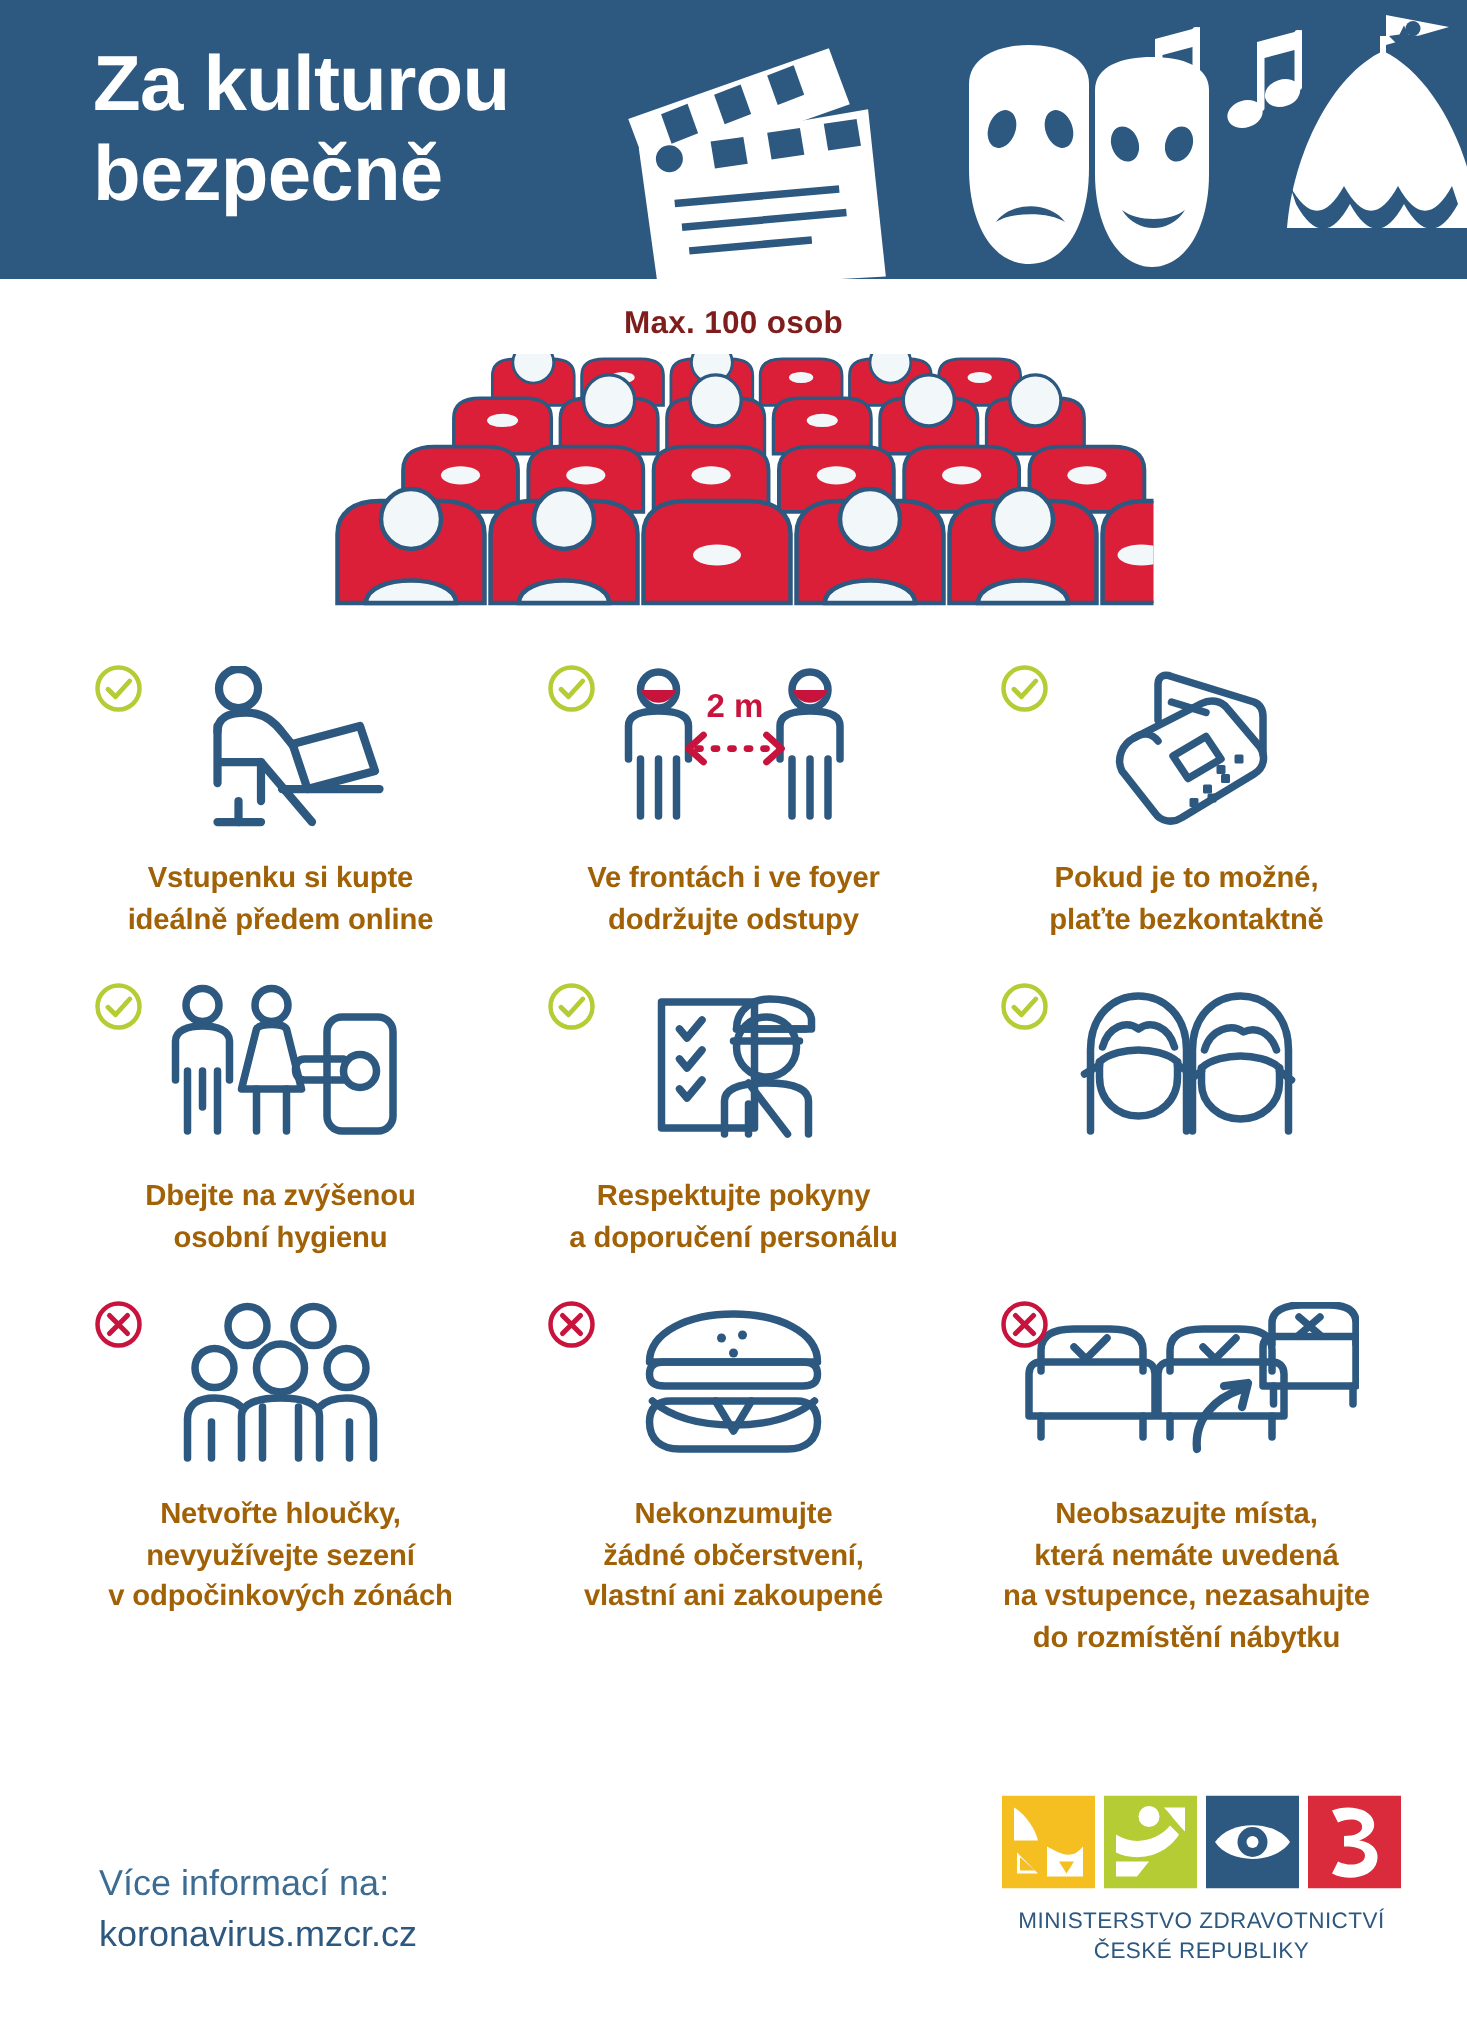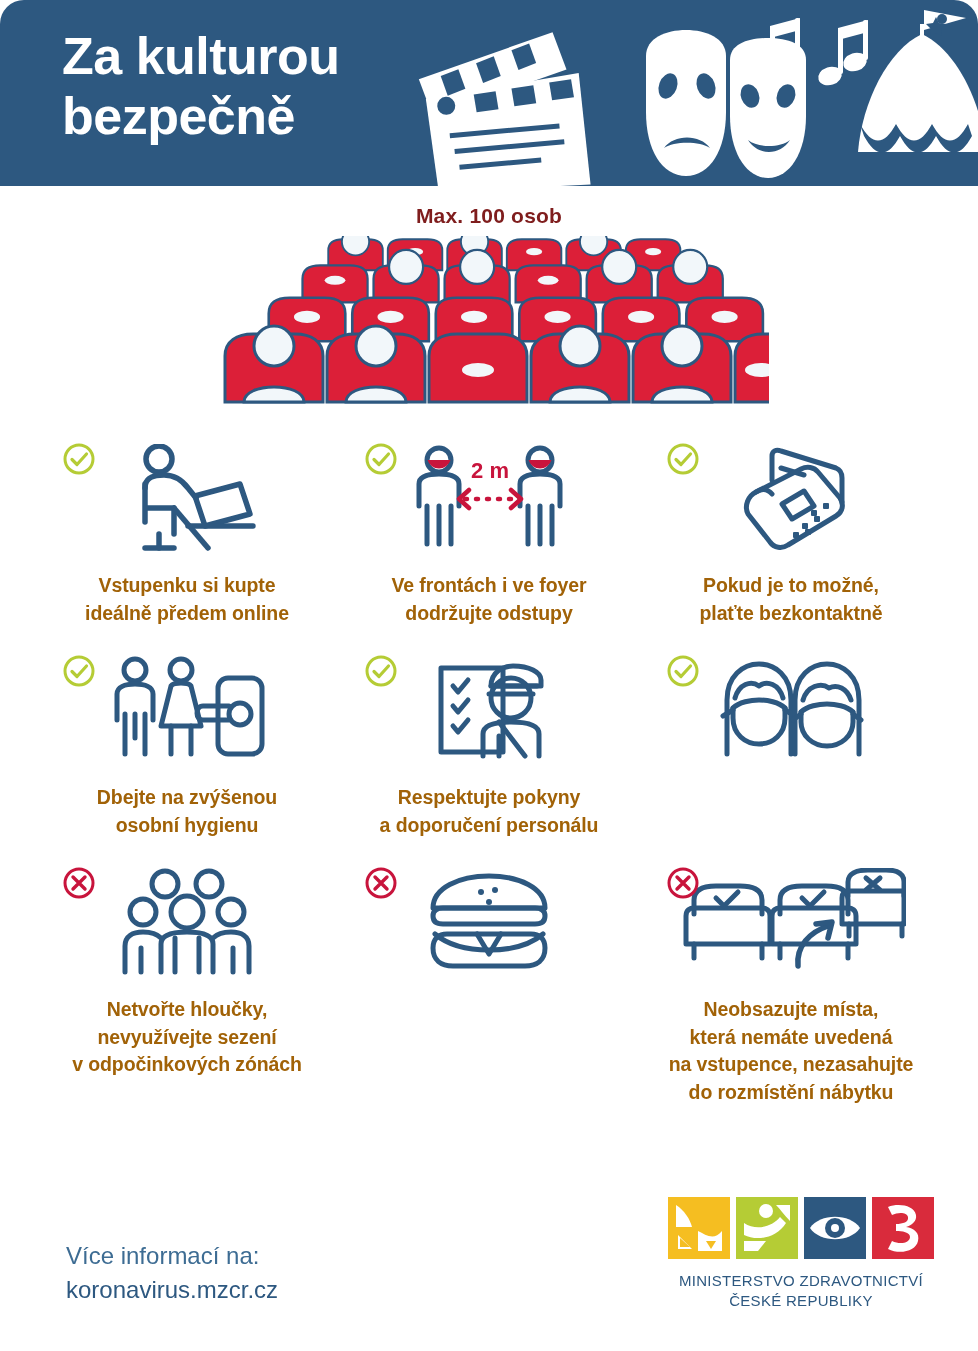--- a/index.html
+++ b/index.html
@@ -8,21 +8,20 @@
     height: 1351px;
     background: #ffffff;
     font-family: "Liberation Sans", sans-serif;
   }
   .poster {
     position: relative;
     width: 978px;
     height: 1351px;
     background: #ffffff;
     overflow: hidden;
-    border-radius: 24px;
   }
 
   
   .header {
     position: relative;
     width: 978px;
     height: 186px;
     background: #2D5880;
     overflow: hidden;
   }
@@ -532,20 +531,23 @@
                        C126 92 118 98 106 98 L34 98 C22 98 14 92 14 80 Z"></path>
               <path d="M58 66 L70 86 L82 66"></path>
             </g>
             <g fill="#2D5880">
               <circle cx="62" cy="24" r="3"></circle>
               <circle cx="76" cy="22" r="3"></circle>
               <circle cx="70" cy="34" r="3"></circle>
             </g>
           </svg>
         </div>
+        <div class="cell-label">Nekonzumujte
+žádné občerstvení,
+vlastní ani zakoupené</div>
       </div>
 
       <div class="cell">
         <svg class="badge" viewBox="0 0 34 34">
           <circle cx="17" cy="17" r="14" fill="none" stroke="#C8143C" stroke-width="3"></circle>
           <path d="M11 11 L23 23 M23 11 L11 23" fill="none" stroke="#C8143C" stroke-width="3.4" stroke-linecap="round"></path>
         </svg>
         <div class="cell-art">
           <svg width="230" height="112" viewBox="0 0 230 112">
             <g fill="none" stroke="#2D5880" stroke-width="5" stroke-linecap="round" stroke-linejoin="round">

